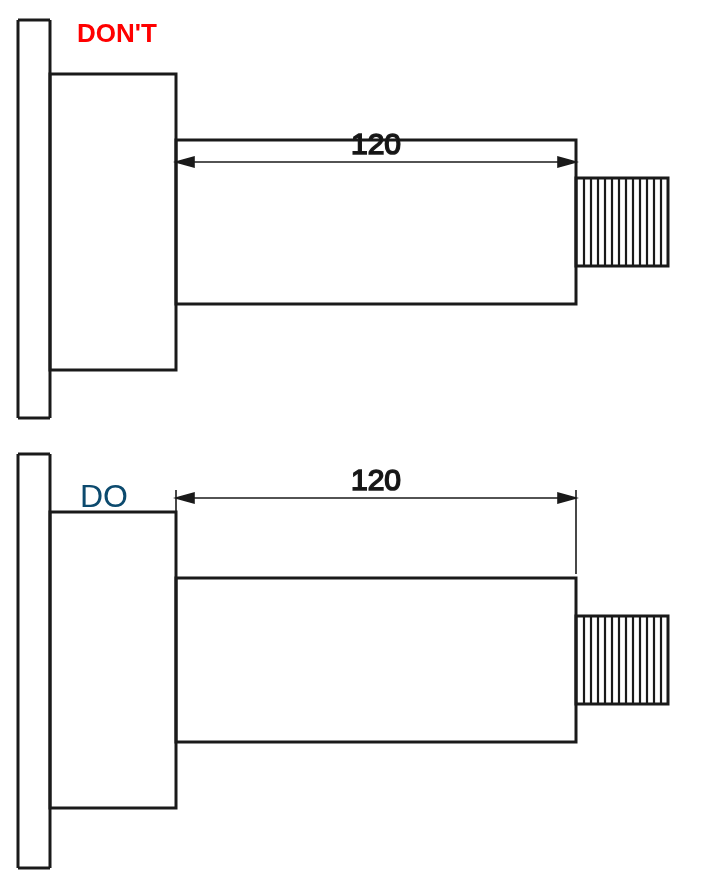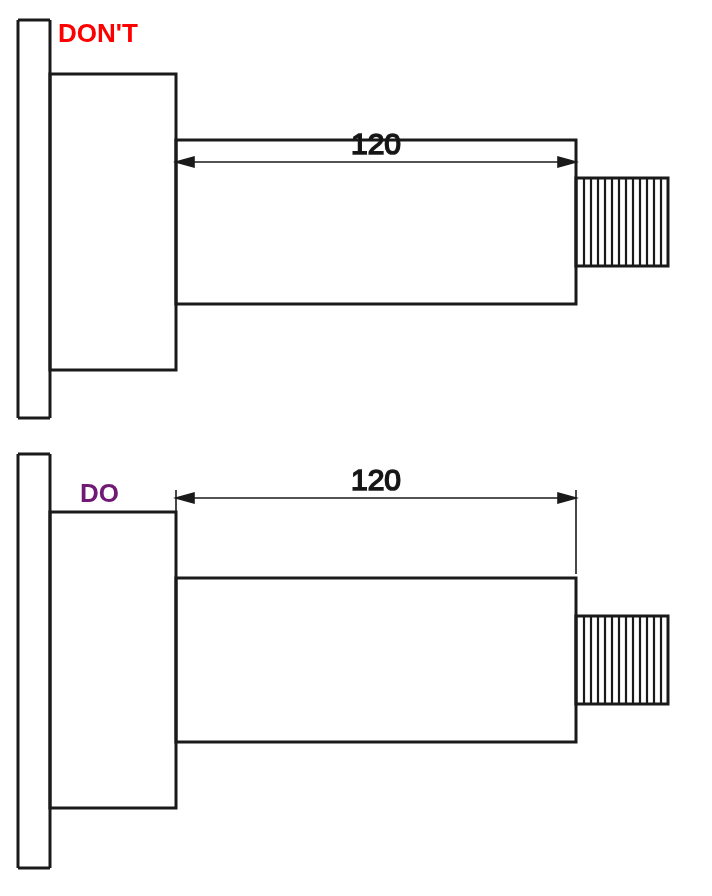--- a/index.html
+++ b/index.html
@@ -10,26 +10,27 @@
     height: 896px;
     position: relative;
     font-family: Arial, sans-serif;
   }
   svg { display: block; }
   .label-dont {
     position: absolute;
     font-weight: bold;
     font-size: 26px;
     color: #ff0000;
+    margin-left: 19px;
   }
   .label-do {
     position: absolute;
-    font-weight: bold;
-    font-size: 26px;
-    color: #701a75;
+    font-weight: normal;
+    font-size: 32px;
+    color: #0c4a6e;
   }
   .dim-text {
     font-family: Arial, sans-serif;
     font-size: 30px;
     fill: #111;
   }
 </style>
 </head>
 <body>
 

